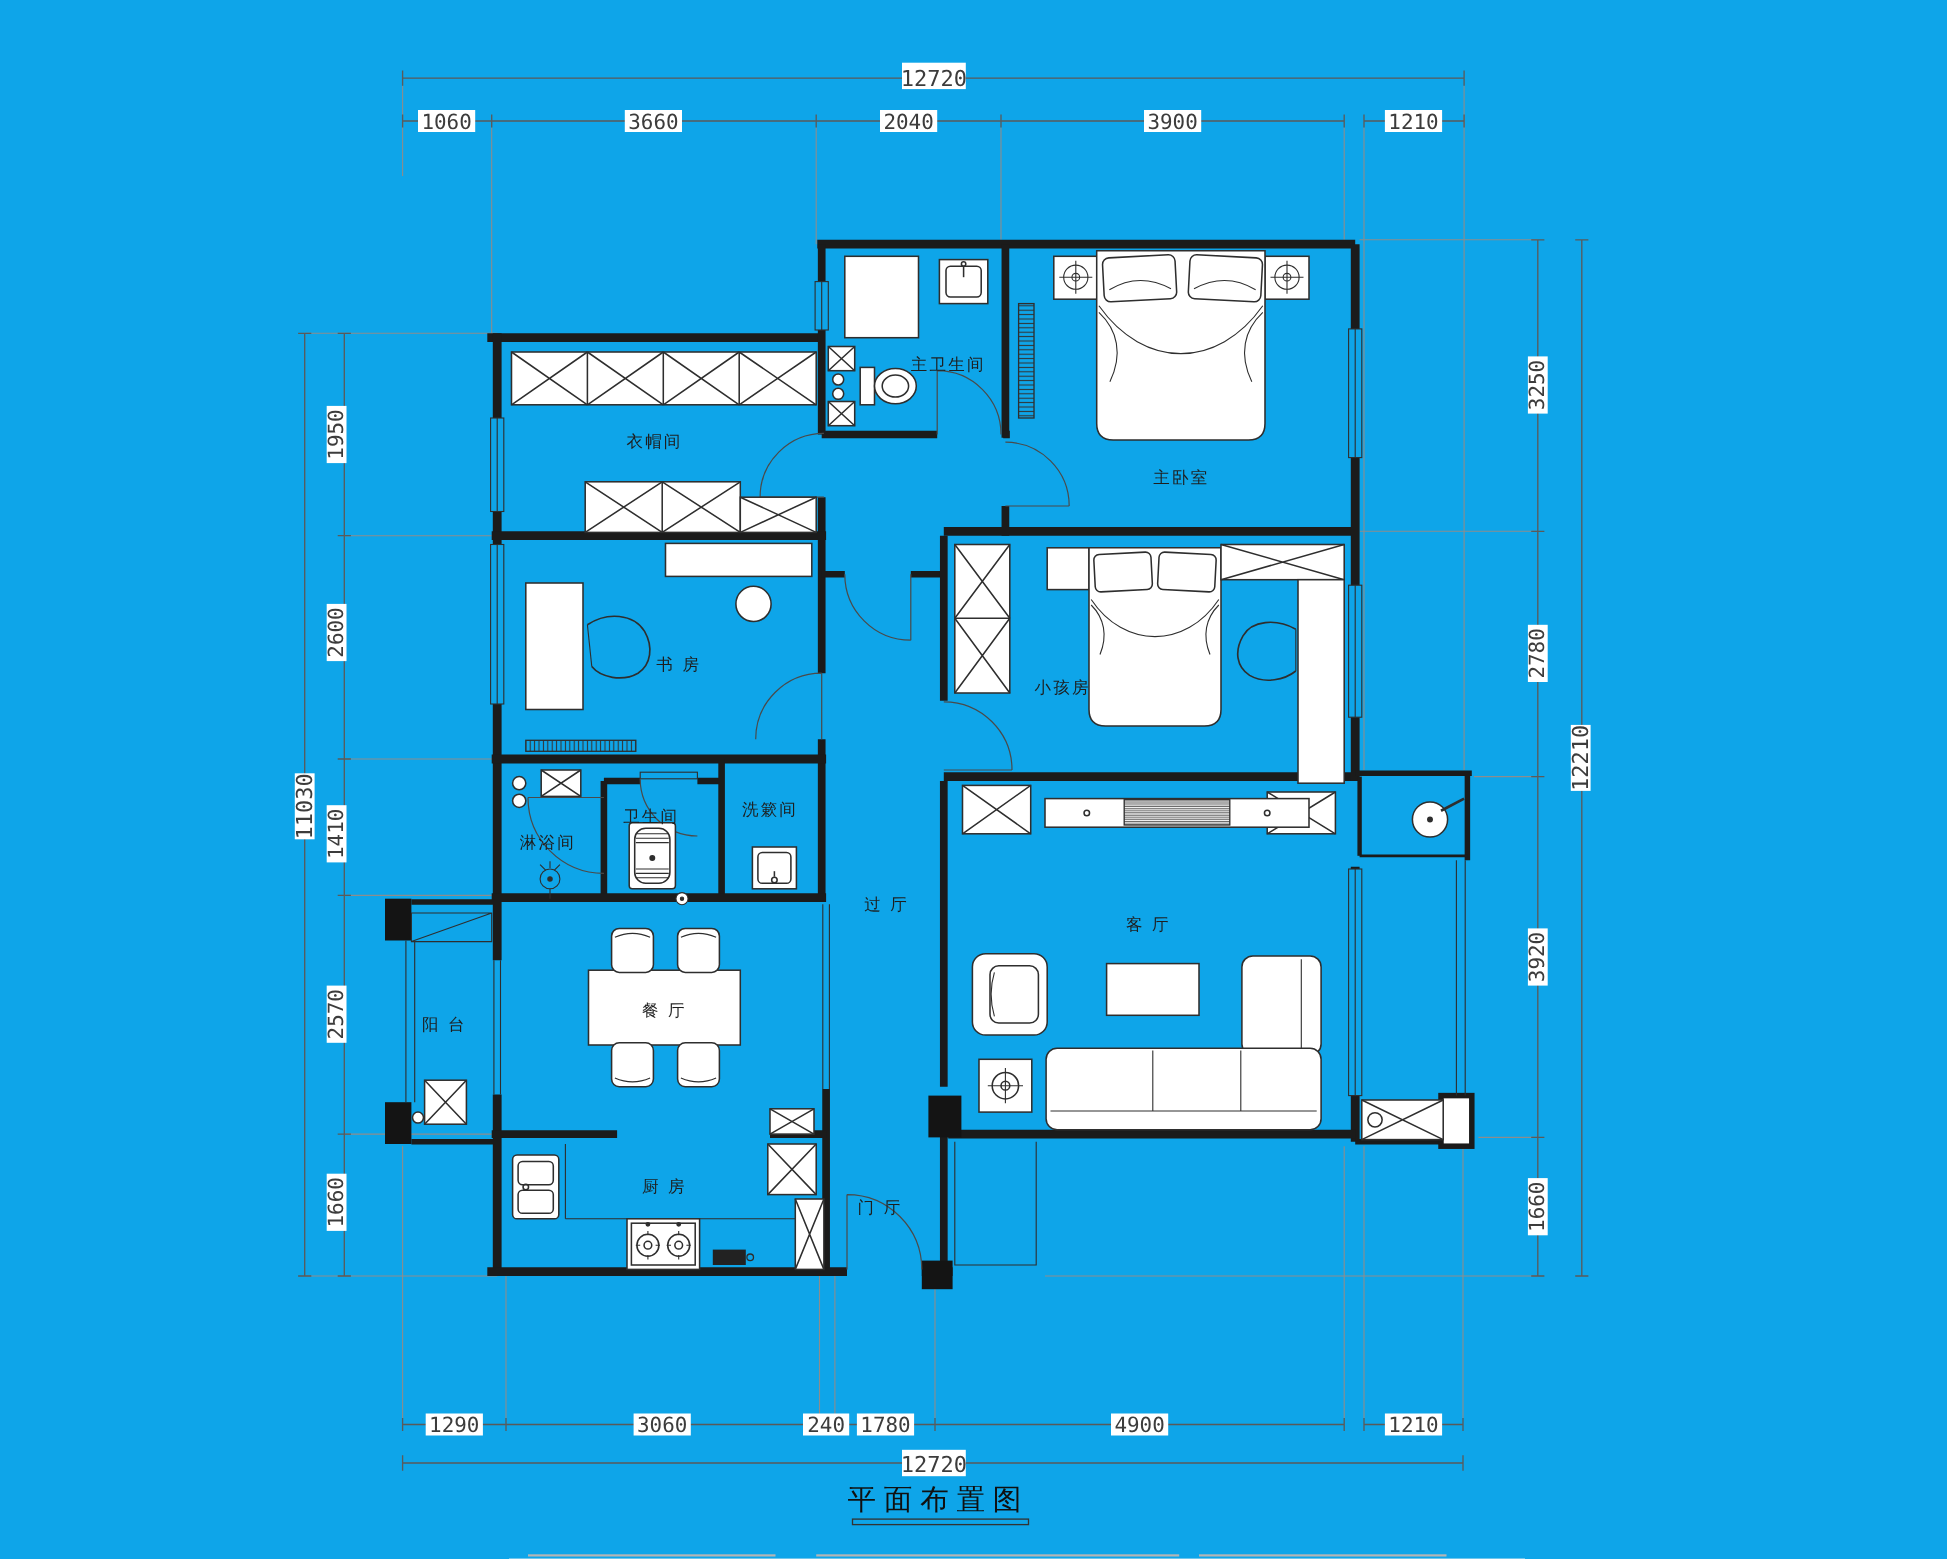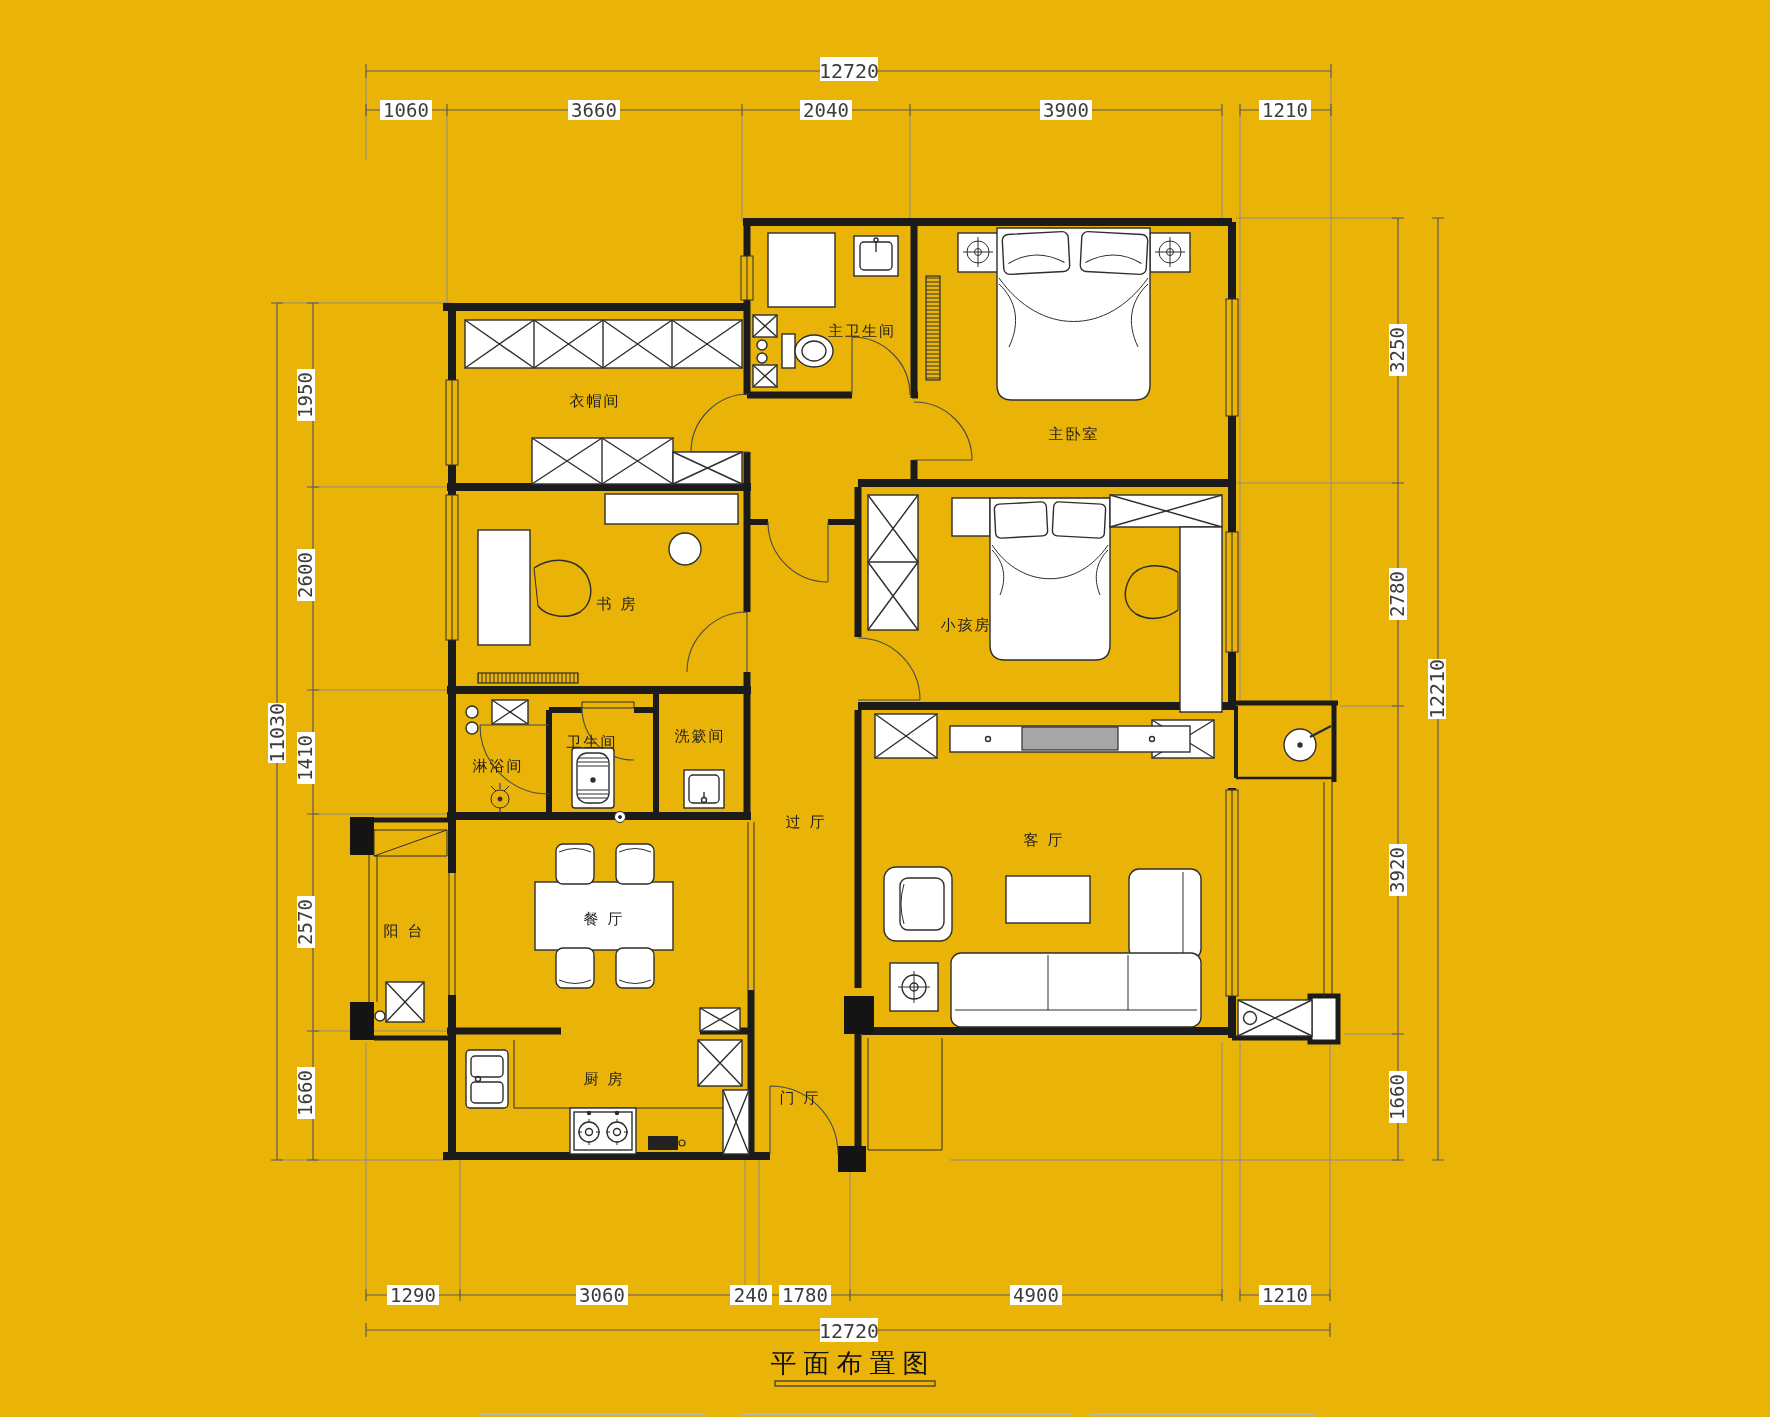--- a/index.html
+++ b/index.html
@@ -1,16 +1,16 @@
 <!DOCTYPE html>
 <html><head>
 <meta charset="utf-8">
 <style>
   html,body{margin:0;padding:0;background:#f2f2f2;}
-  .stage{position:relative;width:1770px;height:1417px;background:#eab308;margin:0 auto;
+  .stage{position:relative;width:1770px;height:1417px;background:#0ea5e9;margin:0 auto;
          font-family:"DejaVu Sans",sans-serif;overflow:hidden;}
   svg{position:absolute;left:0;top:0;}
   .dim{font-family:"DejaVu Sans Mono",monospace;font-size:19px;fill:#3c3c3c;text-anchor:middle;}
   .dimtotal{font-family:"DejaVu Sans Mono",monospace;font-size:20px;fill:#3c3c3c;text-anchor:middle;}
   .room{font-family:"DejaVu Sans",sans-serif;font-size:15px;fill:#1e1e1e;letter-spacing:2px;text-anchor:middle;}
   .title-text{font-family:"DejaVu Sans",sans-serif;font-size:26px;letter-spacing:7px;fill:#101010;text-anchor:middle;}
   .ext{stroke:#8d8d8d;stroke-width:1;}
   .chain{stroke:#5a5a5a;stroke-width:1.2;}
   .wall{stroke:#1b1b1b;fill:none;stroke-linecap:butt;}
   .w8{stroke-width:8;} .w7{stroke-width:7;} .w6{stroke-width:6;} .w5{stroke-width:5;} .w4{stroke-width:4;}

